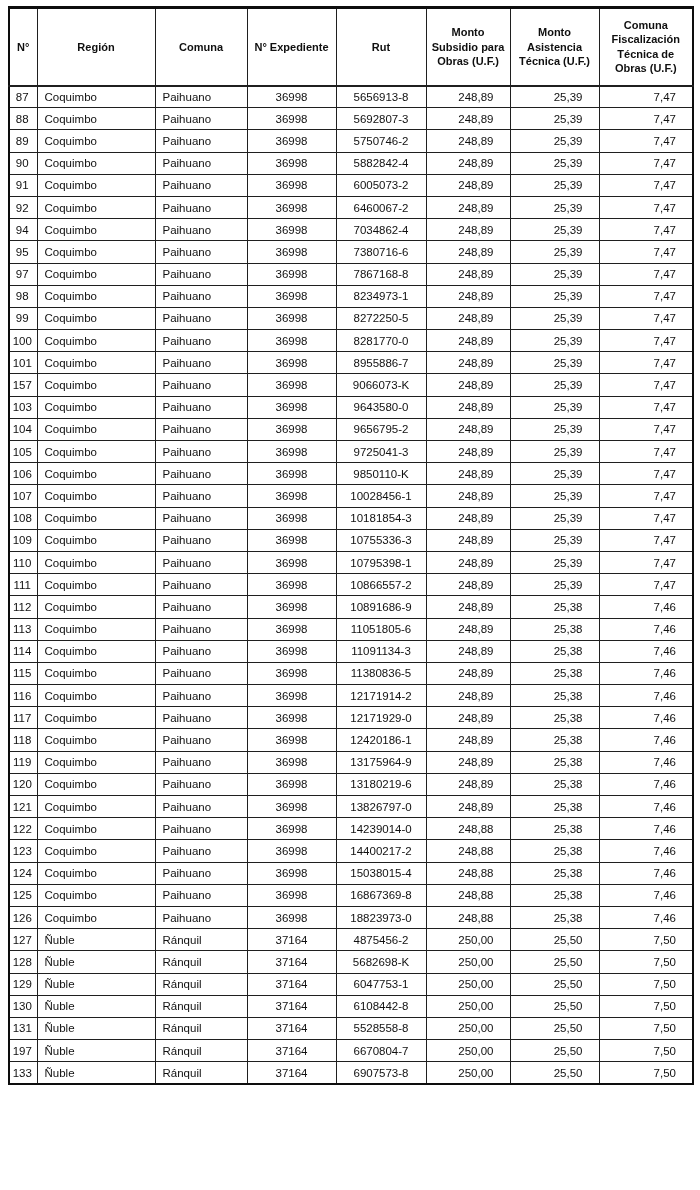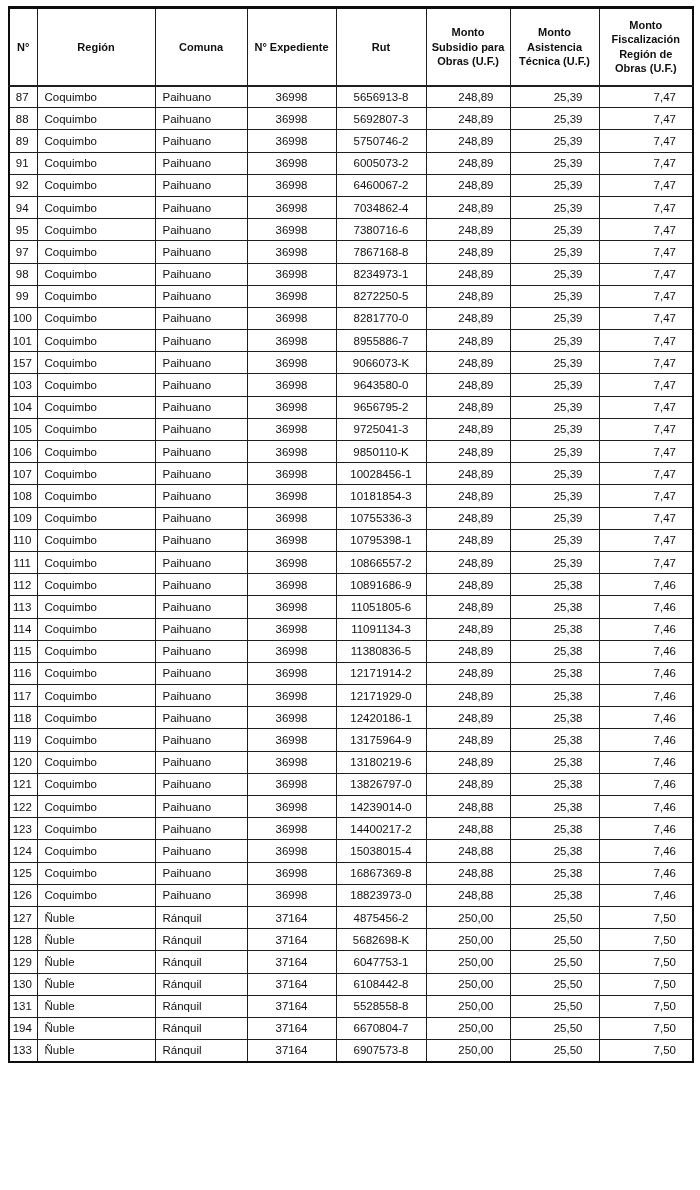--- a/index.html
+++ b/index.html
@@ -74,21 +74,21 @@
     </colgroup>
     <thead>
       <tr id="header-row">
           <th>N°</th>
           <th>Región</th>
           <th>Comuna</th>
           <th>N° Expediente</th>
           <th>Rut</th>
           <th>Monto Subsidio para Obras (U.F.)</th>
           <th>Monto Asistencia Técnica (U.F.)</th>
-          <th>Monto Fiscalización Región de Obras (U.F.)</th>
+          <th>Comuna Fiscalización Técnica de Obras (U.F.)</th>
         </tr>
     </thead>
     <tbody id="table-body">
         <tr>
           <td>87</td>
           <td>Coquimbo</td>
           <td>Paihuano</td>
           <td>36998</td>
           <td>5656913-8</td>
           <td>248,89</td>
@@ -109,20 +109,30 @@
           <td>89</td>
           <td>Coquimbo</td>
           <td>Paihuano</td>
           <td>36998</td>
           <td>5750746-2</td>
           <td>248,89</td>
           <td>25,39</td>
           <td>7,47</td>
         </tr>
         <tr>
+          <td>90</td>
+          <td>Coquimbo</td>
+          <td>Paihuano</td>
+          <td>36998</td>
+          <td>5882842-4</td>
+          <td>248,89</td>
+          <td>25,39</td>
+          <td>7,47</td>
+        </tr>
+        <tr>
           <td>91</td>
           <td>Coquimbo</td>
           <td>Paihuano</td>
           <td>36998</td>
           <td>6005073-2</td>
           <td>248,89</td>
           <td>25,39</td>
           <td>7,47</td>
         </tr>
         <tr>
@@ -499,21 +509,21 @@
           <td>131</td>
           <td>Ñuble</td>
           <td>Ránquil</td>
           <td>37164</td>
           <td>5528558-8</td>
           <td>250,00</td>
           <td>25,50</td>
           <td>7,50</td>
         </tr>
         <tr>
-          <td>194</td>
+          <td>197</td>
           <td>Ñuble</td>
           <td>Ránquil</td>
           <td>37164</td>
           <td>6670804-7</td>
           <td>250,00</td>
           <td>25,50</td>
           <td>7,50</td>
         </tr>
         <tr>
           <td>133</td>

